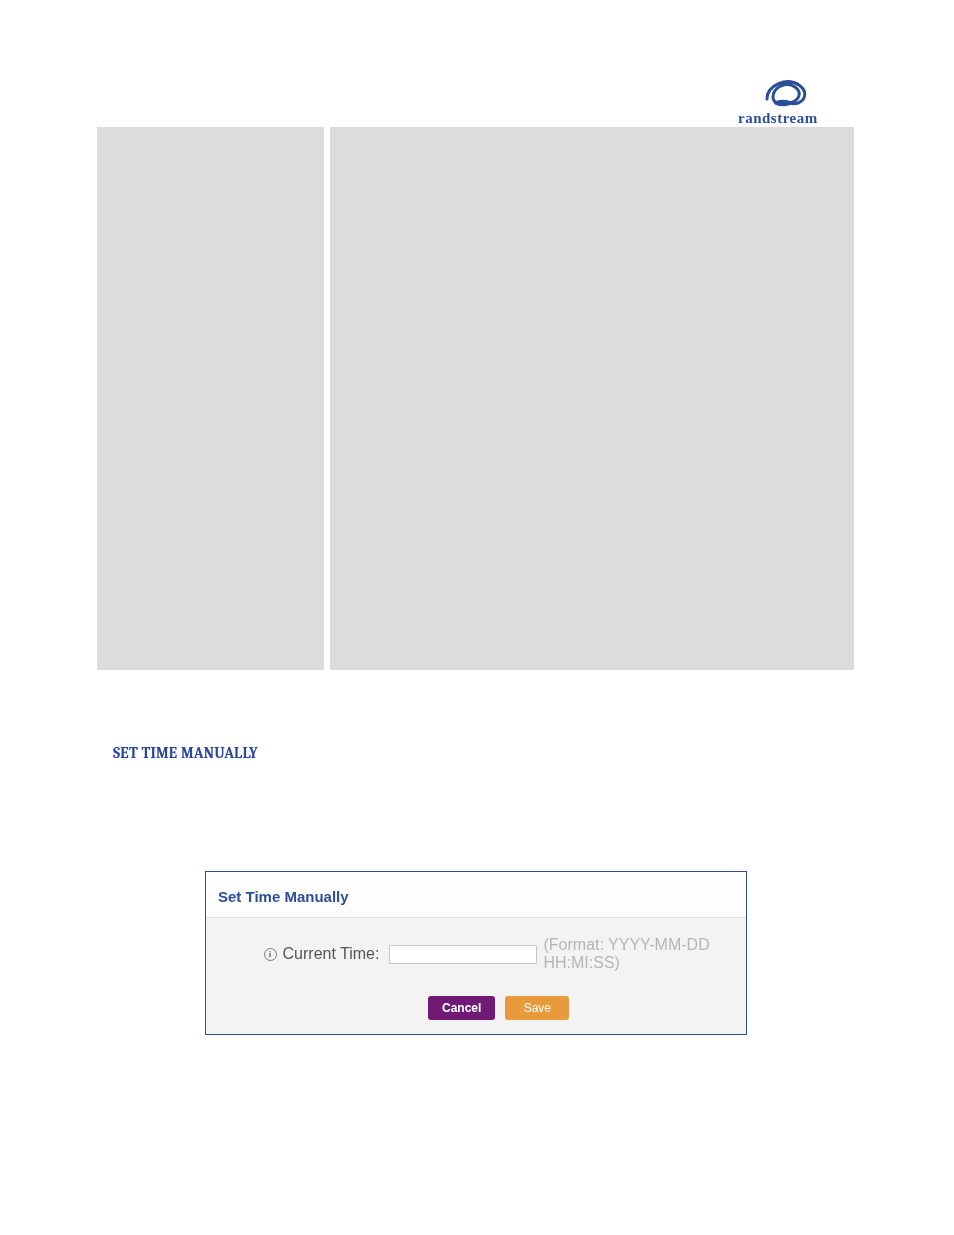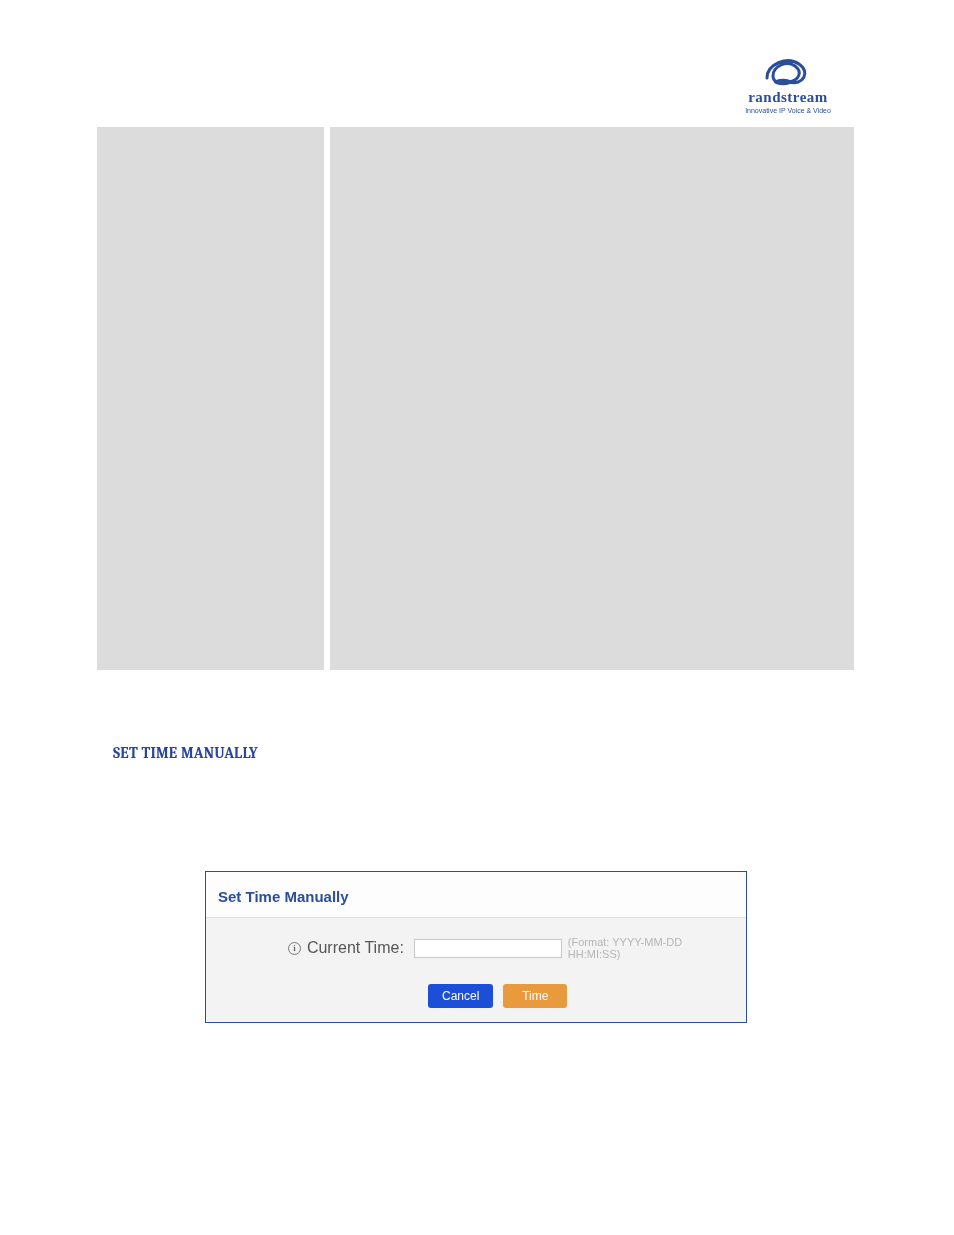--- a/index.html
+++ b/index.html
@@ -5,24 +5,23 @@
   * { box-sizing: border-box; margin: 0; padding: 0; }
   body {
     width: 954px;
     height: 1235px;
     background: #ffffff;
     font-family: Arial, Helvetica, sans-serif;
     position: relative;
   }
   .logo {
     position: absolute;
-    top: 54px;
+    top: 75px;
     right: 116px;
     width: 100px;
-    text-align: center;
   }
   .logo svg { display: block; margin: 0 auto; }
   .logo-text {
     font-family: Georgia, serif;
     font-size: 15px;
     color: #2b4e9b;
     font-weight: bold;
     letter-spacing: 0.5px;
     display: inline-block;
     margin-top: -2px;
@@ -115,40 +114,41 @@
   }
   .text-input {
     width: 148px;
     height: 19px;
     border: 1px solid #c8c8c8;
     background: #ffffff;
     font-size: 12px;
     padding: 0 4px;
   }
   .hint {
-    font-size: 11px;
+    font-size: 16px;
     color: #b5b5b5;
   }
   .button-row {
     display: flex;
     gap: 10px;
     padding-left: 210px;
   }
   .btn {
     min-width: 64px;
     height: 24px;
     border: none;
     border-radius: 3px;
     font-size: 12px;
     color: #ffffff;
     cursor: pointer;
     padding: 0 14px;
   }
   .btn-cancel {
-    background: #1d4ed8;
+    background: #701a75;
+    font-weight: bold;
   }
   .btn-save {
     background: #e89a3c;
   }
 </style>
 </head>
 <body>
 
 <div class="logo">
   <svg width="58" height="34" viewBox="0 0 58 34">
@@ -174,16 +174,16 @@
         <span class="info-icon">i</span>
         <span class="field-label">Current Time:</span>
       </div>
       <div class="input-cell">
         <input type="text" class="text-input" value="" style="">
         <span class="hint">(Format: YYYY-MM-DD HH:MI:SS)</span>
       </div>
     </div>
     <div class="button-row">
       <button class="btn btn-cancel">Cancel</button>
-      <button class="btn btn-save">Time</button>
+      <button class="btn btn-save">Save</button>
     </div>
   </div>
 </div>
 
 </body></html>

